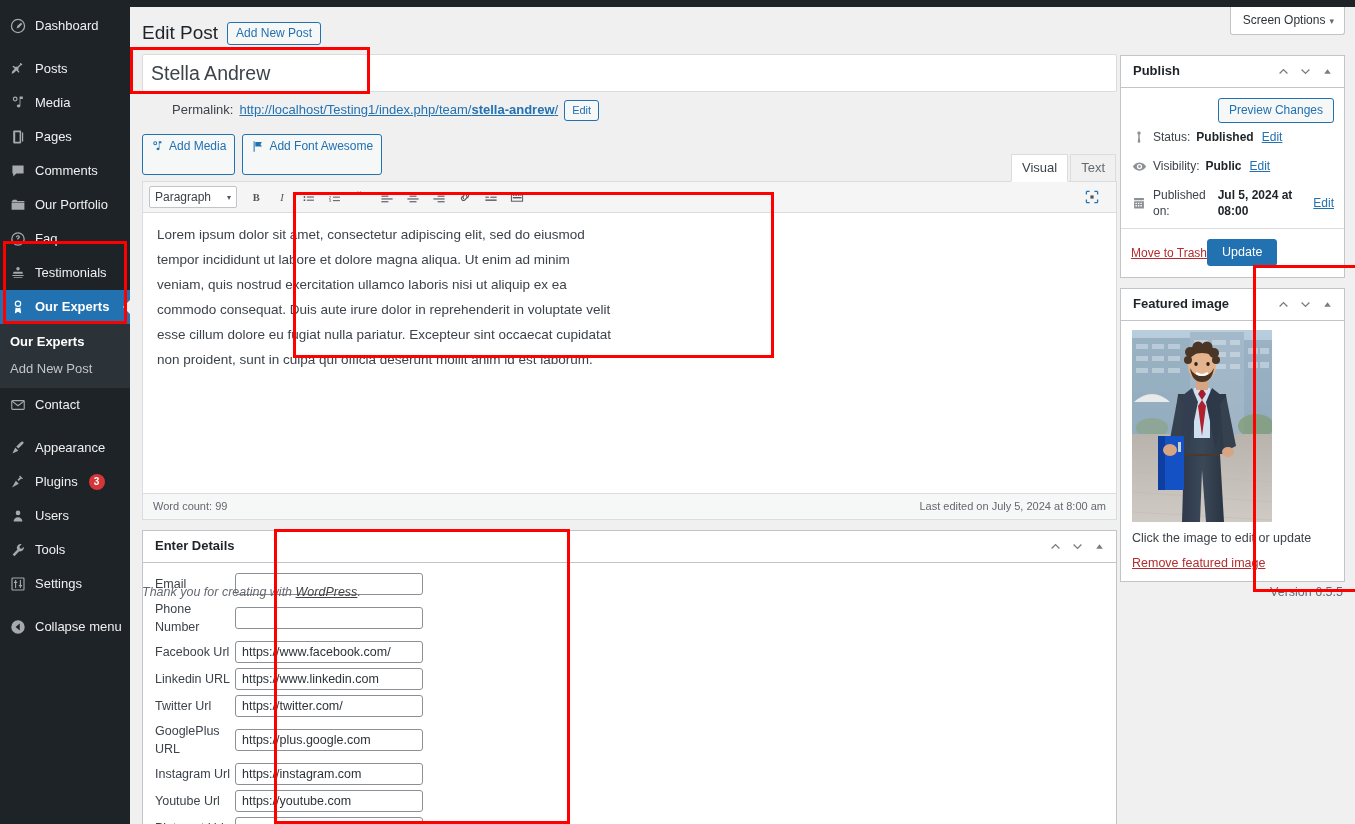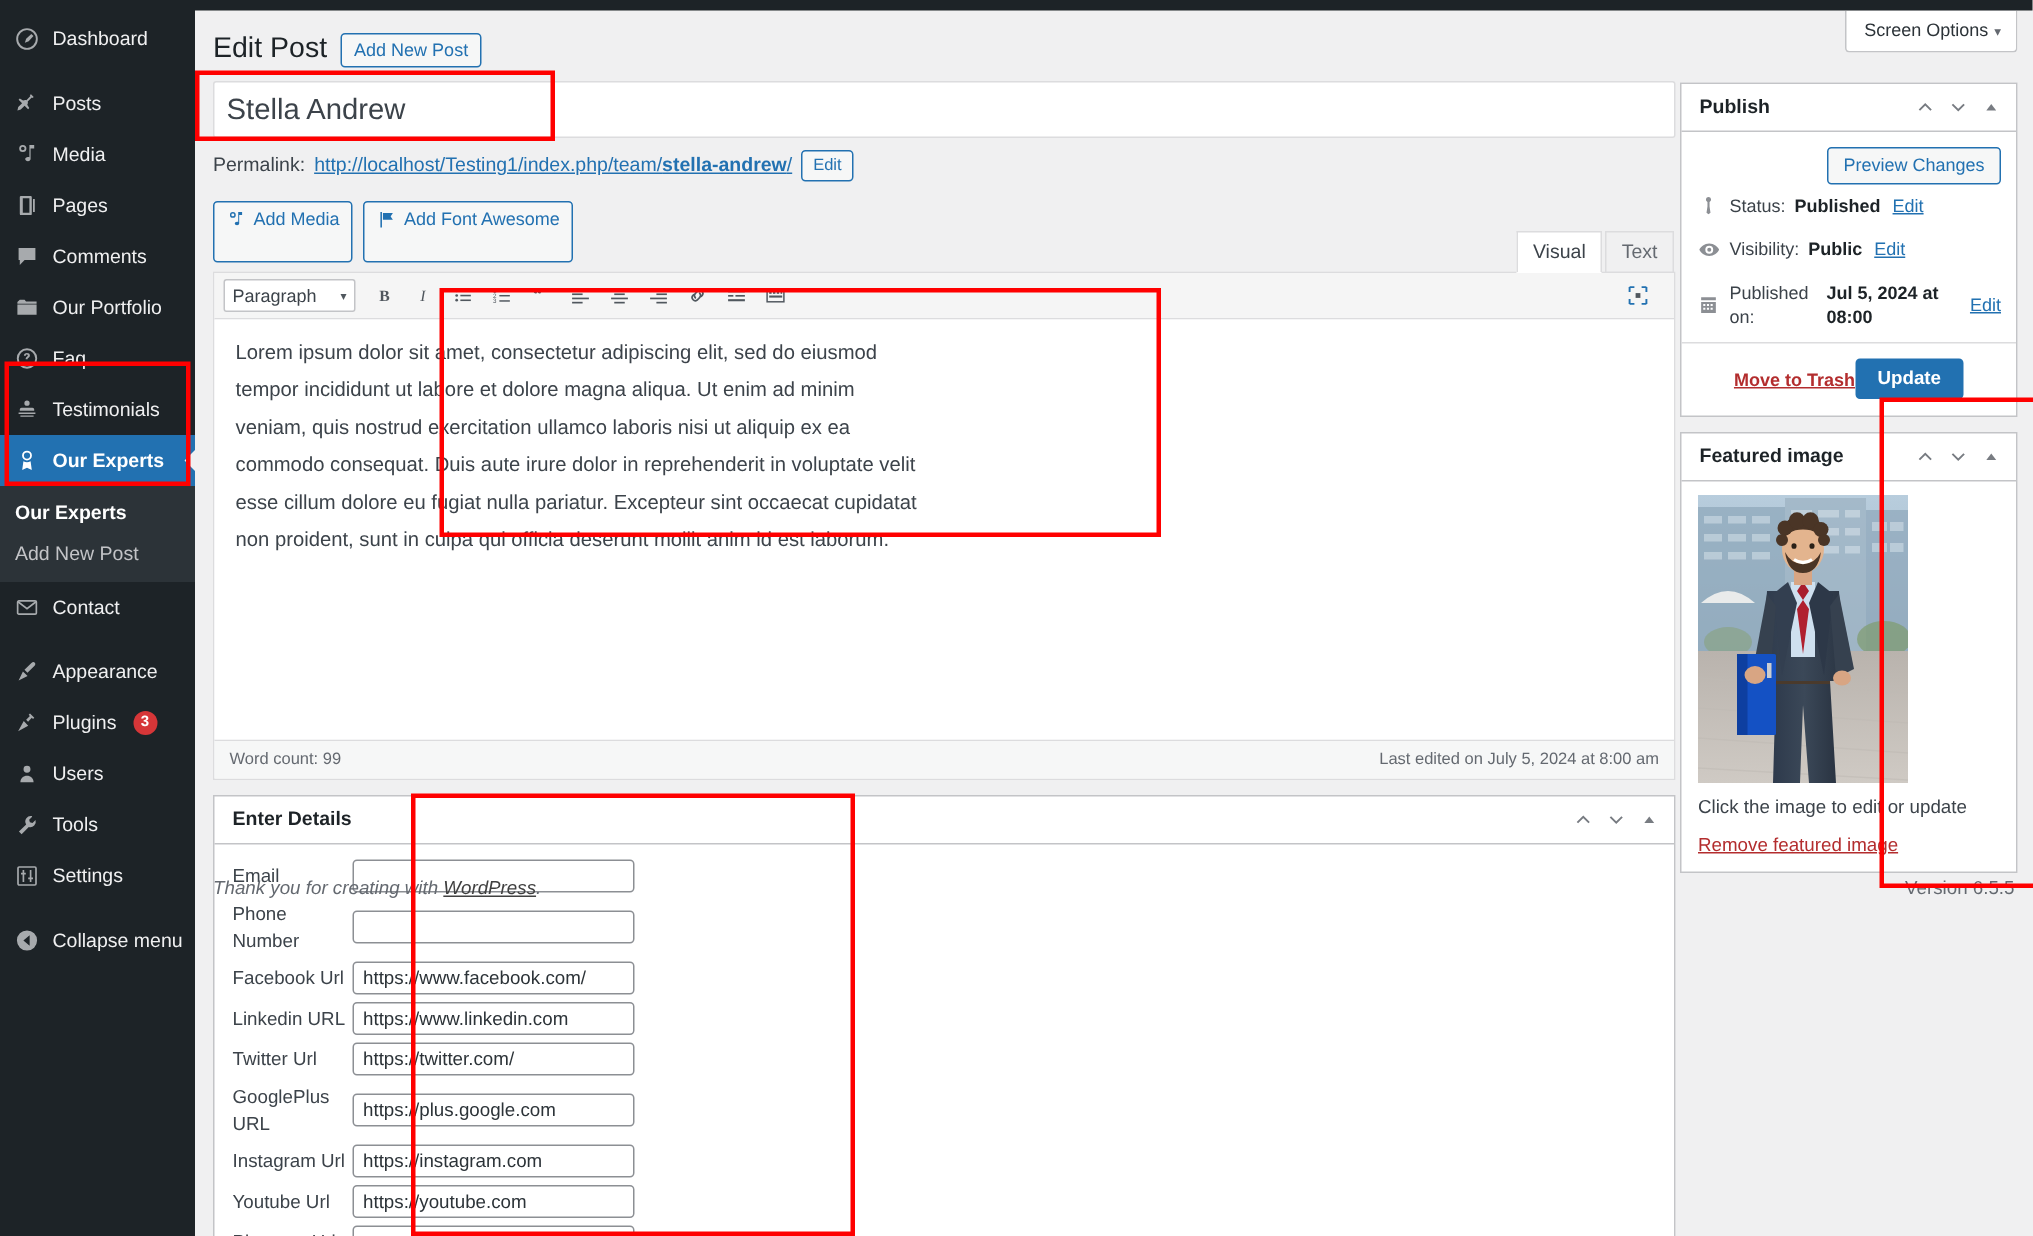--- a/index.html
+++ b/index.html
@@ -161,21 +161,21 @@
     background: transparent;
   }
   #edit-slug-box {
     margin-top: 6px;
     font-size: 13px;
     color: #3c434a;
     line-height: 24px;
     display: flex; align-items: center; gap: 6px;
     white-space: nowrap;
   }
-  #edit-slug-box .lbl { font-weight: 400; }
+  #edit-slug-box .lbl { font-weight: 400; margin-left: 30px; }
   #edit-slug-box a.permalink {
     color: #2271b1;
     text-decoration: underline;
   }
   #edit-slug-box a.permalink .slug { font-weight: 700; }
   .button-small {
     display: inline-block;
     padding: 1px 7px 2px;
     border: 1px solid #2271b1;
     border-radius: 3px;
@@ -340,23 +340,22 @@
   }
   .misc-pub .mp-ico {
     width: 16px; height: 16px;
     flex: 0 0 16px;
     display: flex; align-items: center; justify-content: center;
     color: #8c8f94;
   }
   .misc-pub b { color: #1d2327; }
   .misc-pub a { color: #2271b1; text-decoration: underline; margin-left: 2px; }
   #major-publishing {
-    display: flex; align-items: center; justify-content: center;
+    display: flex; align-items: center; justify-content: flex-start;
     padding: 10px 10px 11px;
-    font-weight: bold;
   }
   .trash-link { color: #b32d2e; text-decoration: underline; font-size: 12px; cursor: pointer; }
   .button-primary {
     display: inline-block;
     padding: 4px 14px 5px;
     border: 1px solid #2271b1;
     border-radius: 3px;
     background: #2271b1;
     color: #fff;
     font-size: 12.5px;

